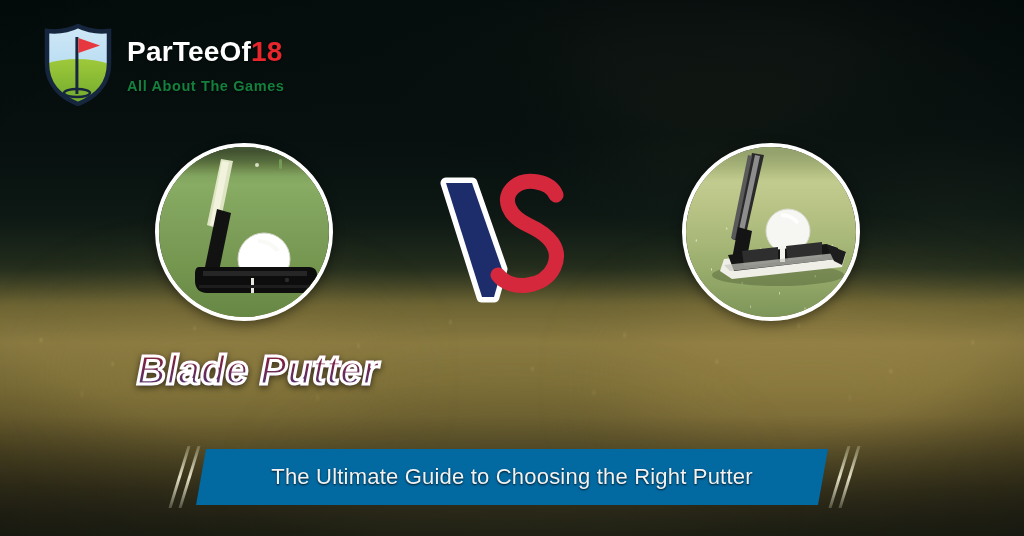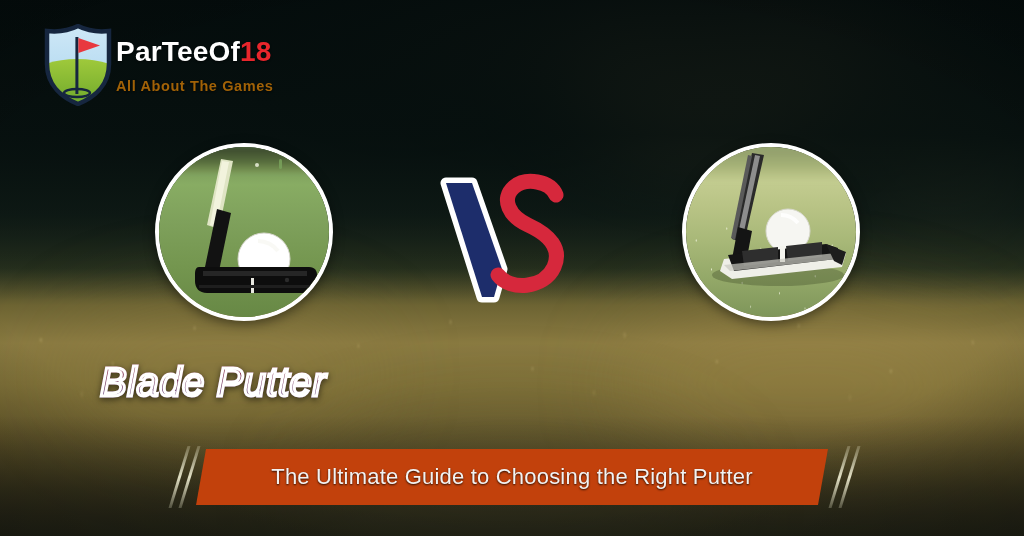--- a/index.html
+++ b/index.html
@@ -70,30 +70,30 @@
   .vignette{
     position:absolute; inset:0;
     background:radial-gradient(125% 105% at 50% 45%, rgba(0,0,0,0) 42%, rgba(0,0,0,.45) 82%, rgba(0,0,0,.72) 100%);
   }
   .bottom-fade{
     position:absolute; left:0; right:0; bottom:0; height:120px;
     background:linear-gradient(to bottom, rgba(20,22,14,0) 0%, rgba(24,26,16,.45) 60%, rgba(26,28,18,.70) 100%);
   }
 
   
-  .logo-wrap{ position:absolute; left:42px; top:24px; display:flex; align-items:center; gap:2px; }
+  .logo-wrap{ position:absolute; left:42px; top:24px; display:flex; align-items:center; gap:13px; }
   .shield{ width:72px; height:82px; display:block; }
   .brand-text{ padding-top:2px; }
   .brand-title{
     font-size:28px; font-weight:bold; line-height:1.02; letter-spacing:.2px; color:#ffffff;
     text-shadow:0 1px 2px rgba(0,0,0,.6);
   }
   .brand-title .num{ color:#e8262c; }
   .brand-tag{
-    margin-top:12px; font-size:14.5px; font-weight:bold; letter-spacing:.6px; color:#a16207;
+    margin-top:12px; font-size:14.5px; font-weight:bold; letter-spacing:.6px; color:#15803d;
     text-shadow:0 1px 2px rgba(0,0,0,.6);
   }
 
   
   .circle{
     position:absolute; width:178px; height:178px; border-radius:50%;
     border:4px solid #ffffff; overflow:hidden;
     box-shadow:0 3px 12px rgba(0,0,0,.45);
   }
   .circle.left{ left:155px; top:143px; }
@@ -146,36 +146,37 @@
       radial-gradient(1.6px 3px at 10% 92%, rgba(255,255,240,.6), transparent 60%),
       radial-gradient(1.6px 3px at 38% 94%, rgba(255,255,240,.55), transparent 60%),
       radial-gradient(1.6px 3px at 70% 95%, rgba(255,255,240,.55), transparent 60%);
   }
 
   
   .vs-mark{ position:absolute; left:438px; top:165px; width:148px; height:140px; }
 
   
   .putter-label{
-    position:absolute; top:360px;
-    font-size:40px; font-weight:normal; font-style:italic;
+    position:absolute; top:348px;
+    font-size:40px; font-weight:bold; font-style:italic;
     letter-spacing:.5px; white-space:nowrap;
     background:linear-gradient(to bottom, #8f2036 0%, #7a2243 32%, #5f2f63 68%, #4a2f7a 100%);
     -webkit-background-clip:text; background-clip:text; color:transparent;
     -webkit-text-stroke:3px #ffffff;
     paint-order:stroke fill;
     filter:drop-shadow(0 2px 3px rgba(0,0,0,.55));
+    margin-left:37px;
   }
   .putter-label.blade{ left:100px; }
   .putter-label.mallet{ left:618px; }
 
   
   .banner{
     position:absolute; left:196px; top:449px; width:632px; height:56px;
-    background:#c2410c;
+    background:#0369a1;
     clip-path:polygon(10px 0, 100% 0, calc(100% - 10px) 100%, 0 100%);
     display:flex; align-items:center; justify-content:center;
     box-shadow:0 4px 14px rgba(0,0,0,.5);
   }
   .banner-text{
     font-size:22px; color:#f2f2f2; letter-spacing:.2px; white-space:nowrap;
     text-shadow:0 1px 2px rgba(0,0,0,.8);
   }
   .slash{
     position:absolute; width:3px; height:62px; top:446px;

